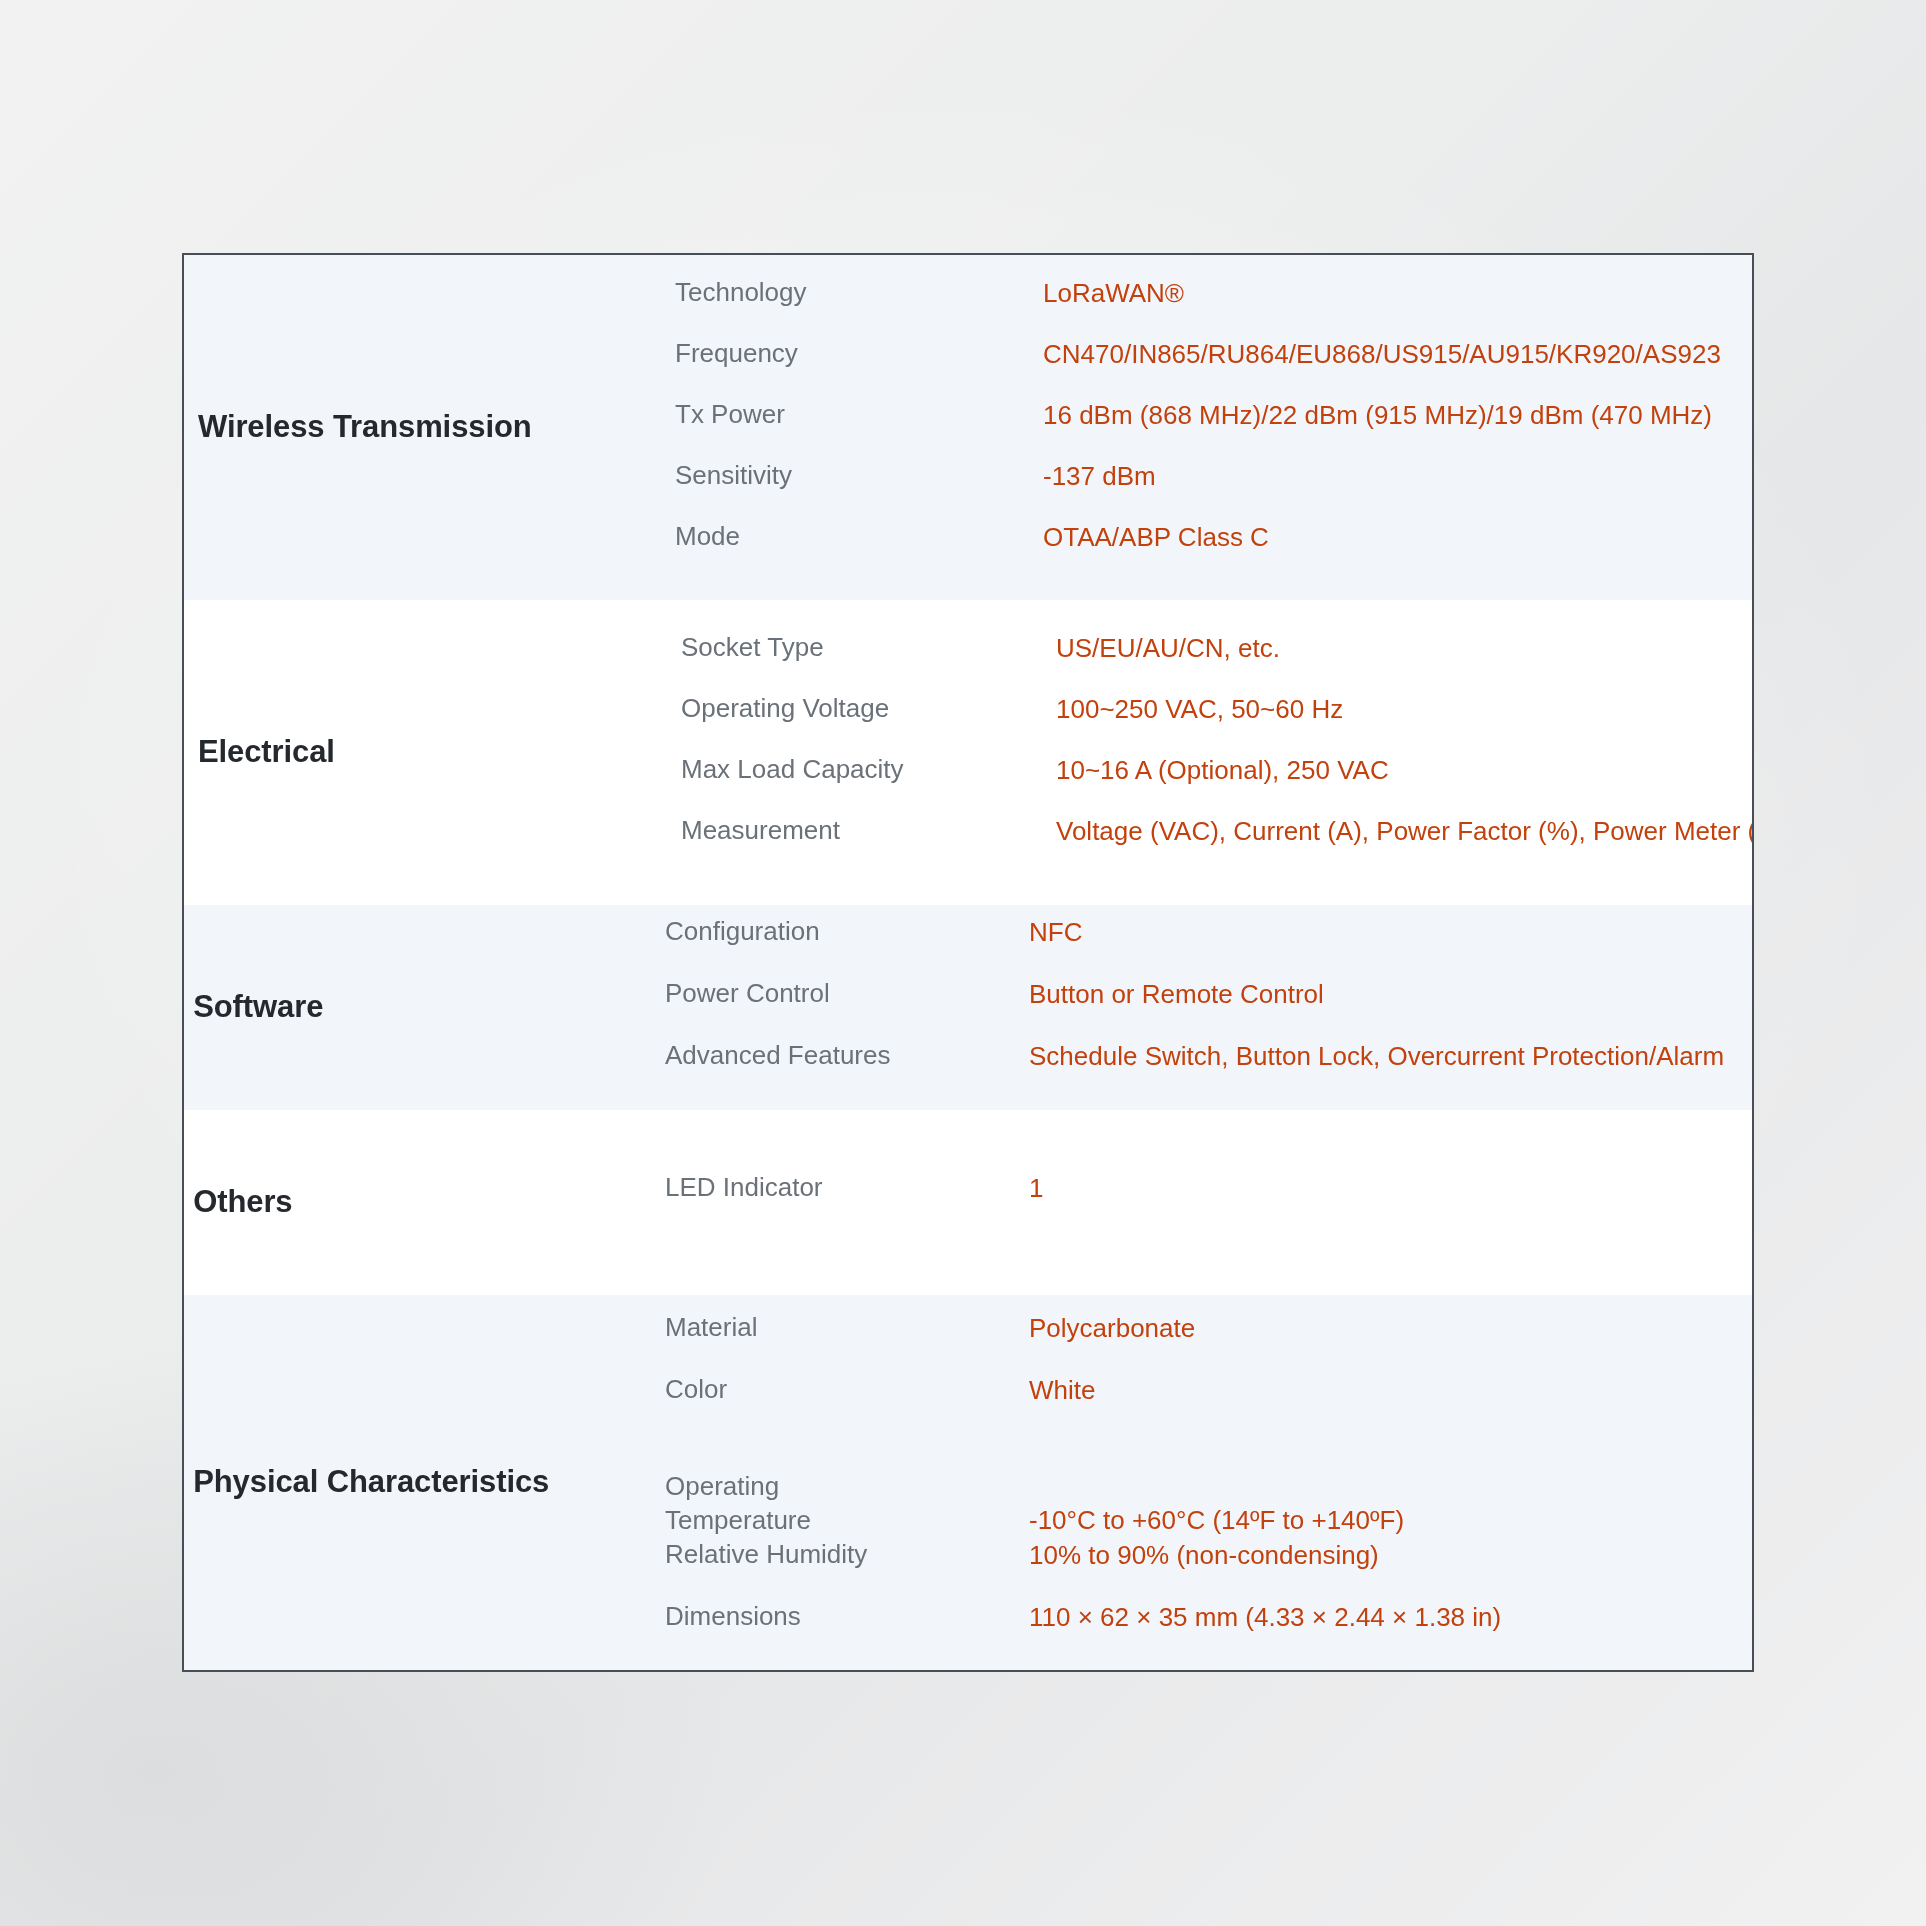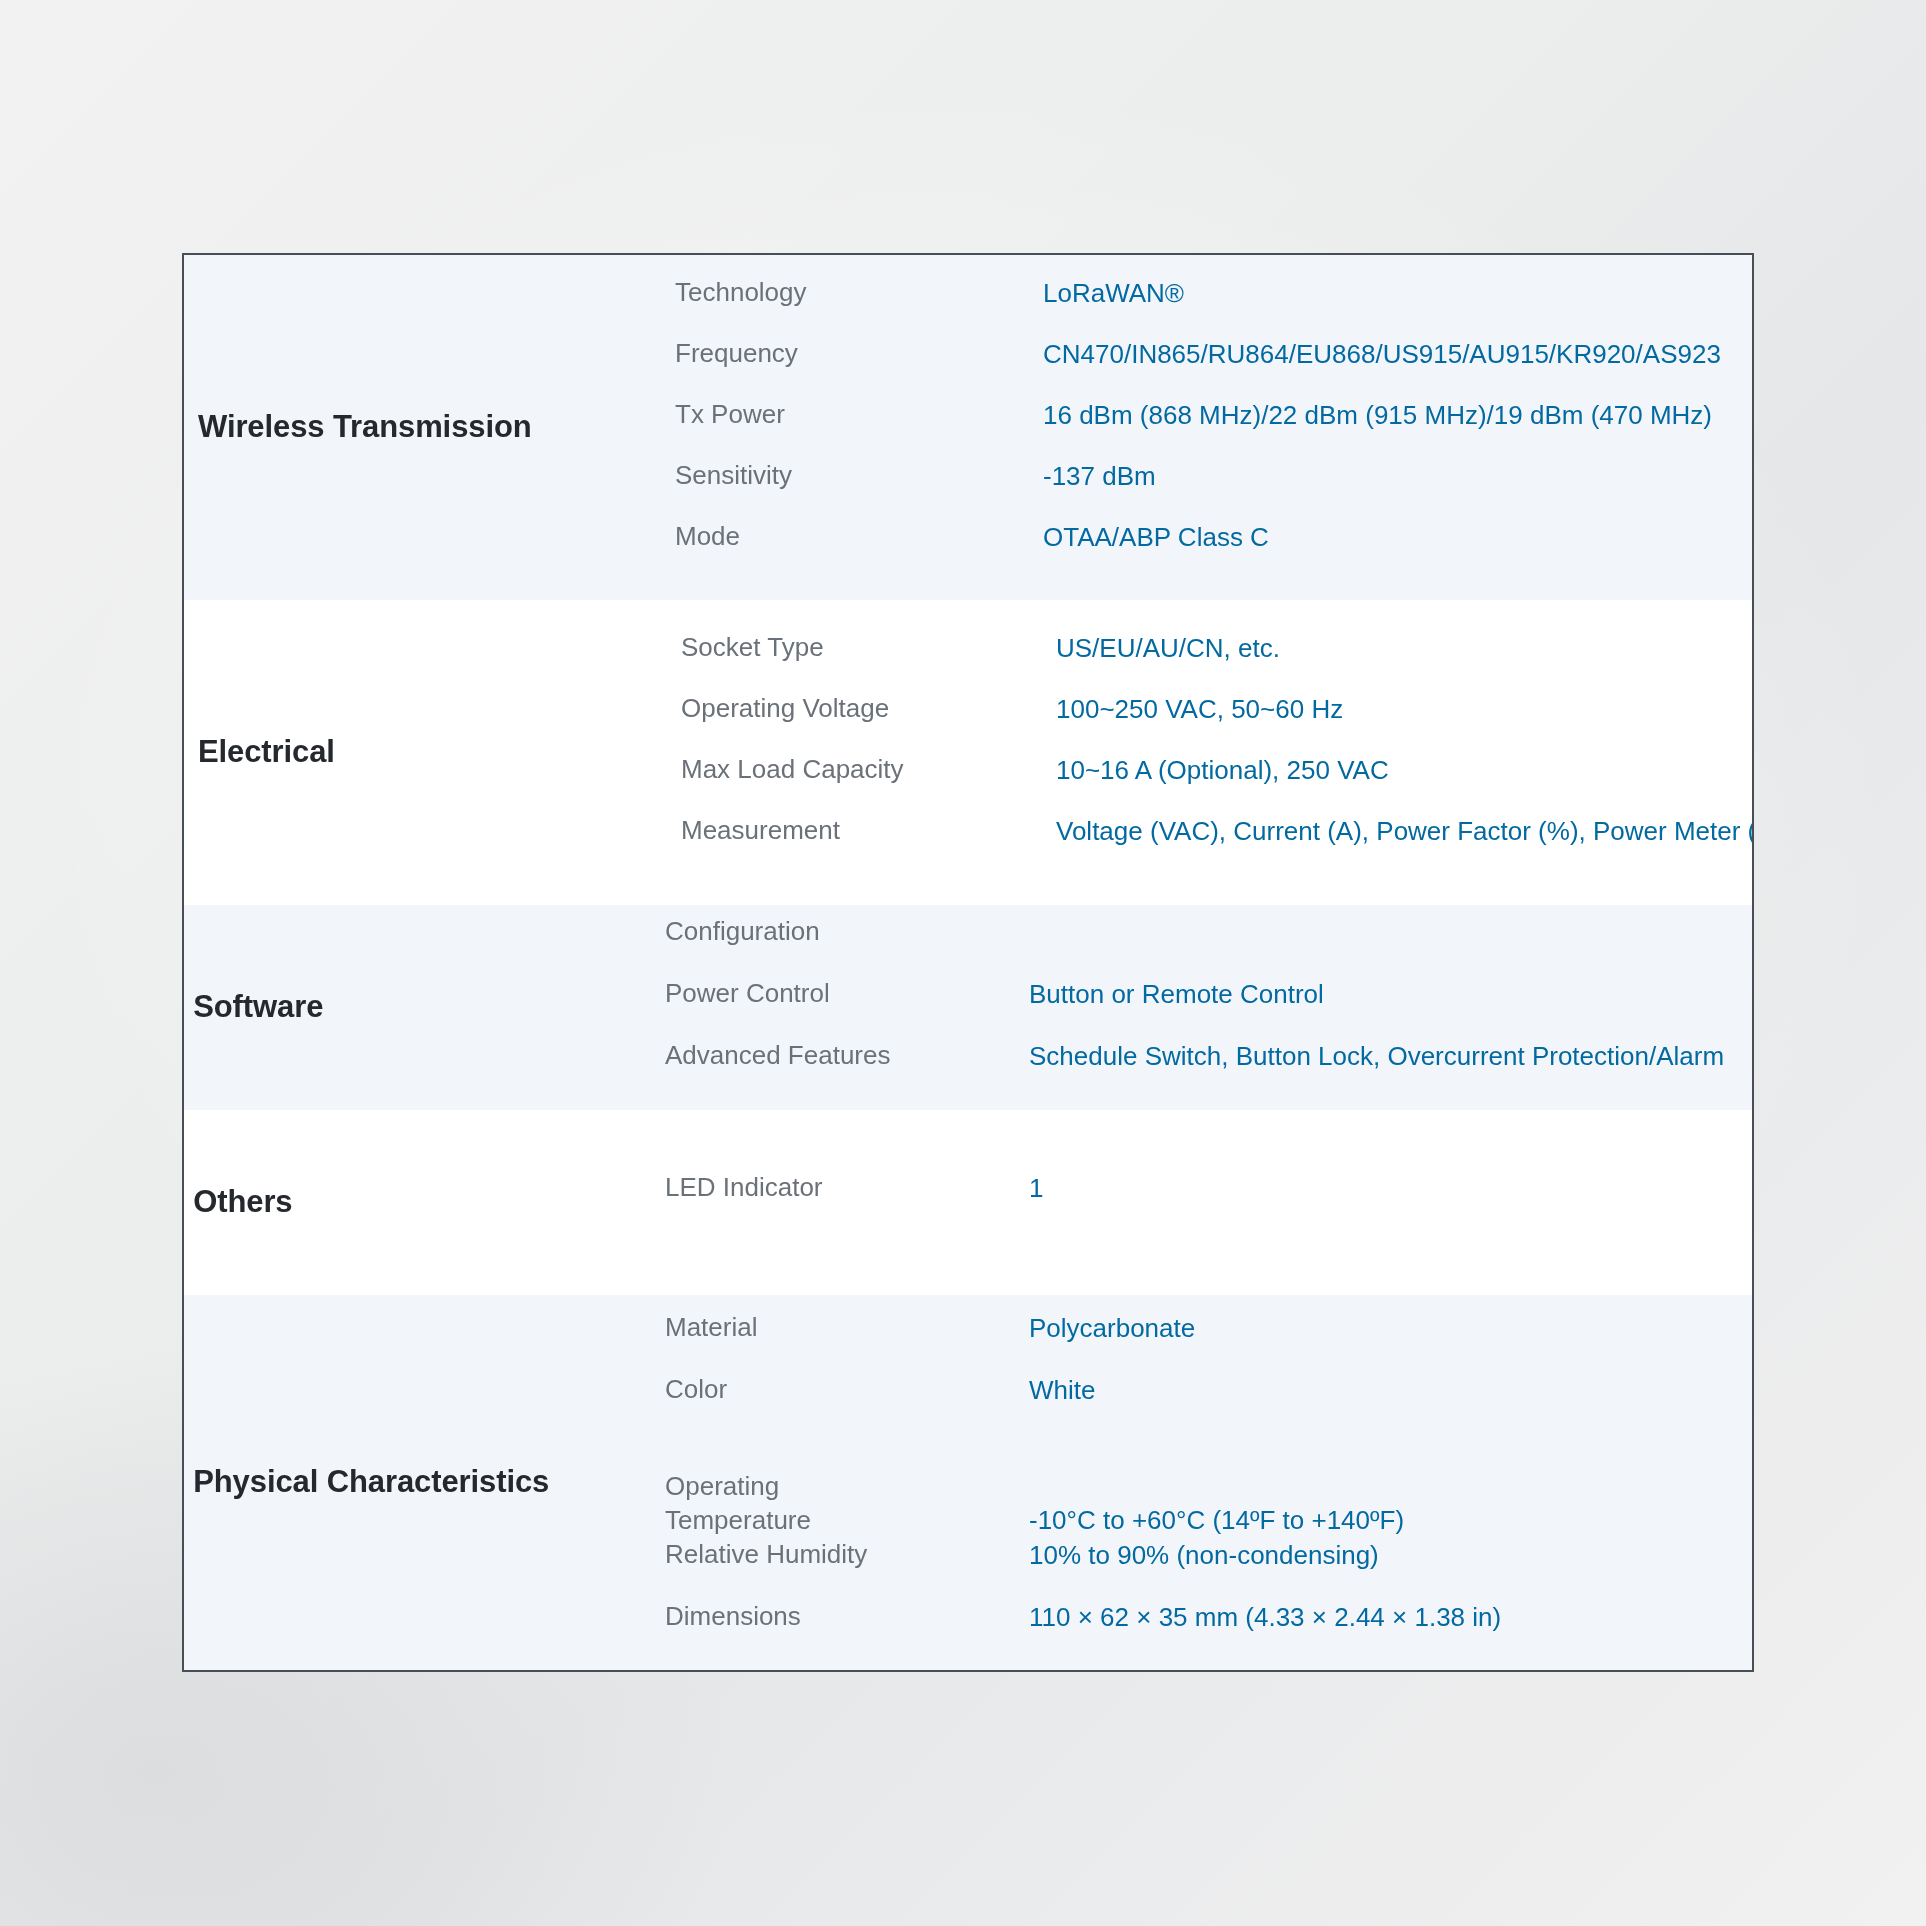--- a/index.html
+++ b/index.html
@@ -79,21 +79,21 @@
   .spec-label {
     flex: 0 0 auto;
     font-size: 26px;
     color: #6b7178;
     line-height: 1.3;
     white-space: normal;
   }
   .spec-value {
     flex: 0 0 auto;
     font-size: 26px;
-    color: #0369a1;
+    color: #c2410c;
     line-height: 1.32;
     white-space: normal;
   }
 
   
 
   
   #sec-wireless { height: 345px; }
   #sec-wireless .section-title-cell { width: 491px; padding-left: 0px; }
   #sec-wireless .section-title { padding-left: 14px; }
@@ -197,20 +197,21 @@
     </div>
   </div>
 
   <div class="spec-section tint" id="sec-software">
     <div class="section-title-cell">
       <div class="section-title">Software</div>
     </div>
     <div class="rows-cell">
       <div class="spec-row">
         <div class="spec-label">Configuration</div>
+        <div class="spec-value">NFC</div>
       </div>
       <div class="spec-row">
         <div class="spec-label">Power Control</div>
         <div class="spec-value">Button or Remote Control</div>
       </div>
       <div class="spec-row">
         <div class="spec-label">Advanced Features</div>
         <div class="spec-value">Schedule Switch, Button Lock, Overcurrent Protection/Alarm</div>
       </div>
     </div>

